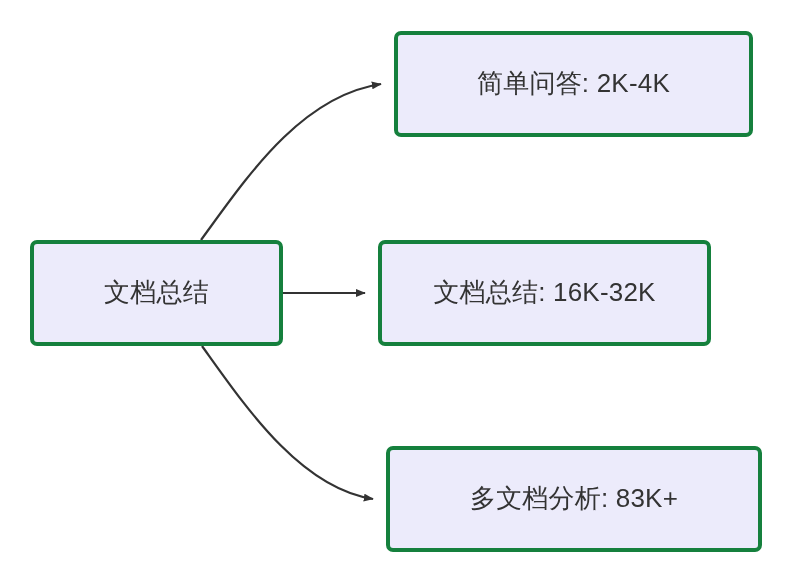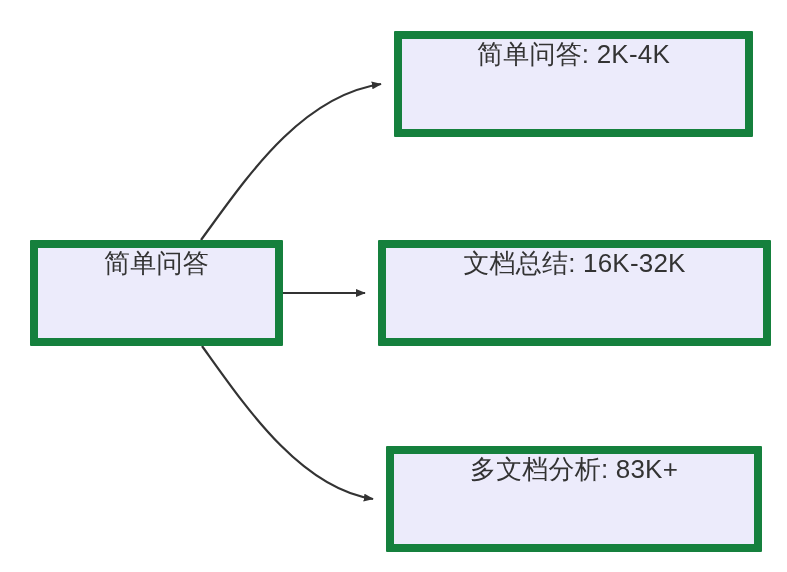--- a/index.html
+++ b/index.html
@@ -22,26 +22,26 @@
     position: absolute;
     left: 0;
     top: 0;
     width: 787px;
     height: 572px;
     pointer-events: none;
   }
   .node {
     position: absolute;
     box-sizing: border-box;
-    border: 8px solid #15803d;
+    border: 4px solid #15803d;
     background: #ecebfb;
     display: flex;
-    align-items: flex-start;
+    align-items: center;
     justify-content: center;
-    border-radius: 1px;
+    border-radius: 7px;
   }
   .node-label {
     color: #333333;
     font-size: 26px;
     line-height: 1.2;
     letter-spacing: 0.2px;
     white-space: nowrap;
   }
   #node-root {
     left: 30px;
@@ -51,21 +51,21 @@
   }
   #node-simple-qa {
     left: 394px;
     top: 31px;
     width: 359px;
     height: 106px;
   }
   #node-doc-summary {
     left: 378px;
     top: 240px;
-    width: 393px;
+    width: 333px;
     height: 106px;
   }
   #node-multi-doc {
     left: 386px;
     top: 446px;
     width: 376px;
     height: 106px;
   }
 </style>
 </head>
@@ -81,21 +81,21 @@
     </defs>
 
     <path d="M 201 240 C 245 180 300 96 381 84" fill="none" stroke="#333333" stroke-width="2.2" marker-end="url(#arrowhead)"></path>
 
     <path d="M 283 293 L 365 293" fill="none" stroke="#333333" stroke-width="2.2" marker-end="url(#arrowhead)"></path>
 
     <path d="M 202 346 C 245 406 300 488 373 499" fill="none" stroke="#333333" stroke-width="2.2" marker-end="url(#arrowhead)"></path>
   </svg>
 
   <div class="node" id="node-root">
-    <span class="node-label">简单问答</span>
+    <span class="node-label">文档总结</span>
   </div>
 
   <div class="node" id="node-simple-qa">
     <span class="node-label">简单问答: 2K-4K</span>
   </div>
 
   <div class="node" id="node-doc-summary">
     <span class="node-label">文档总结: 16K-32K</span>
   </div>
 

